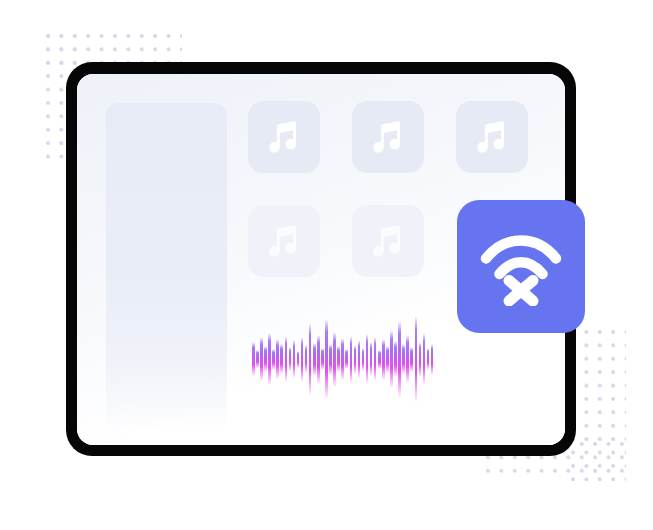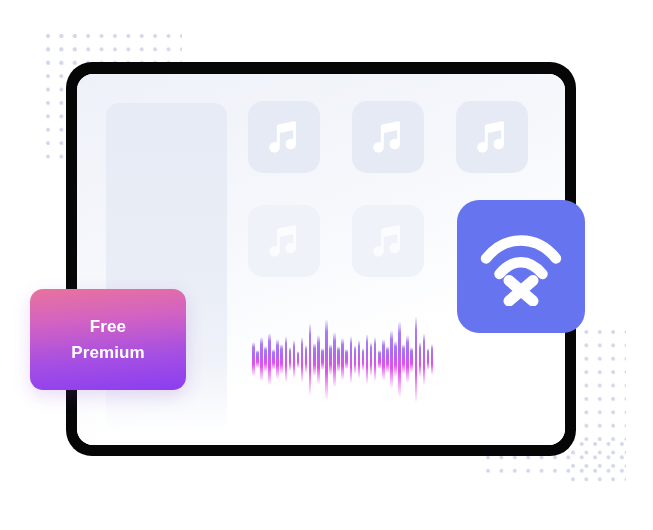--- a/index.html
+++ b/index.html
@@ -253,18 +253,14 @@
         <path d="M8 30.5C17.5 18.5 29.8 12.5 43 12.5s25.5 6 35 18" stroke-width="10.5"></path>
         <path d="M21.5 46C27.8 38.4 35.2 34.2 43 34.2S58.2 38.4 64.5 46" stroke-width="10.5"></path>
       </g>
       <g stroke="#ffffff" stroke-width="11" stroke-linecap="round">
         <line x1="31" y1="52.5" x2="55" y2="73"></line>
         <line x1="55" y1="52.5" x2="31" y2="73"></line>
       </g>
     </svg>
   </div>
 
-  <div id="premium-badge">
-    <span class="line">Free</span>
-    <span class="line">Premium</span>
-  </div>
 
 </div>
 
 </body></html>

